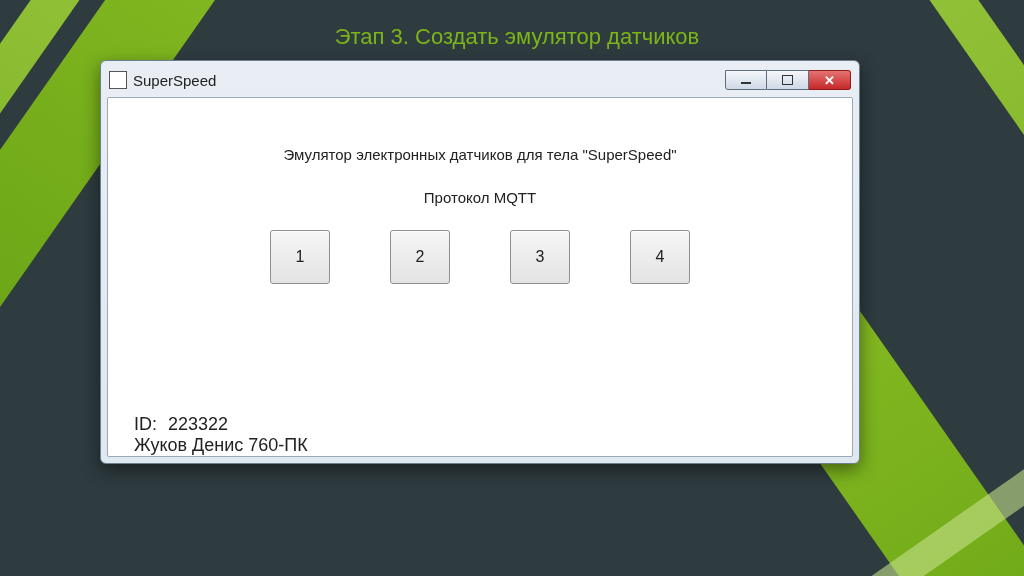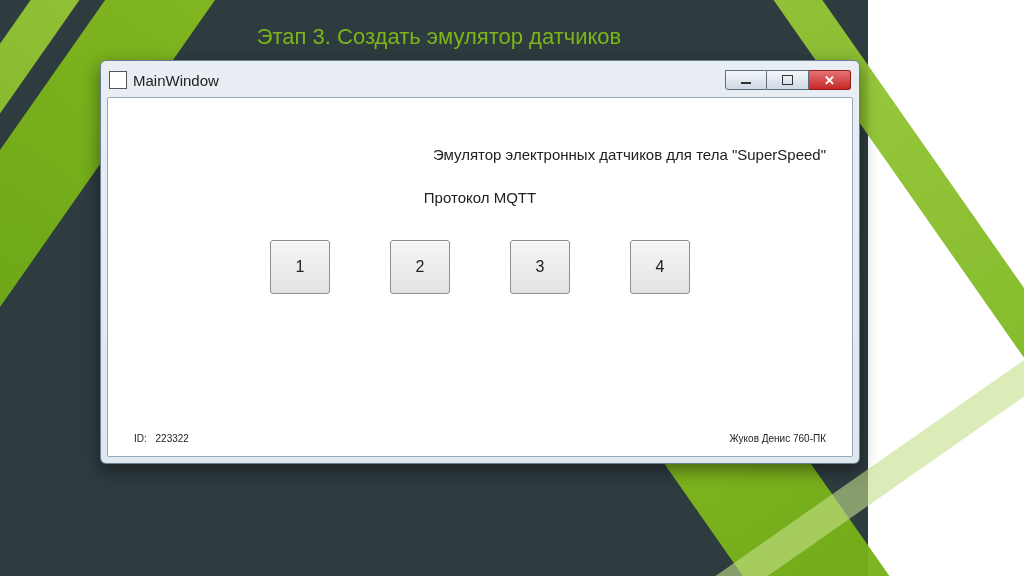--- a/index.html
+++ b/index.html
@@ -6,21 +6,21 @@
     margin: 0;
     padding: 0;
     width: 1024px;
     height: 576px;
     font-family: "Segoe UI", Arial, sans-serif;
     overflow: hidden;
   }
   
   .slide {
     position: relative;
-    width: 868px;
+    width: 1024px;
     height: 576px;
     background: #2e3b3f; 
   }
   
   .stripe {
     position: absolute;
     background: #7cb518;
     opacity: 0.95;
   }
   .stripe.a {
@@ -145,28 +145,28 @@
     border: 1px solid #9aa9b7;
     border-radius: 2px;
     min-height: 360px;
     padding: 28px 26px 16px 26px;
     box-sizing: border-box;
     position: relative;
     font-family: "Segoe UI", Tahoma, sans-serif;
     color: #222;
   }
   .emu-title {
-    text-align: right;
+    text-align: center;
     font-size: 15px;
     margin: 20px 0 6px 0;
   }
   .emu-sub {
     text-align: center;
     font-size: 15px;
-    margin: 26px 0 34px 0;
+    margin: 26px 0 24px 0;
   }
   .btn-row {
     display: flex;
     justify-content: center;
     gap: 60px;
     margin-top: 10px;
   }
   .num-btn {
     width: 58px;
     height: 52px;
@@ -175,25 +175,26 @@
     border-radius: 3px;
     font-size: 16px;
     color: #222;
     display: flex;
     align-items: center;
     justify-content: center;
     box-shadow: inset 0 1px 0 #fff;
   }
   .footer-row {
     position: absolute;
-    left: 26px; right: 26px; bottom: 12px;
+    left: 26px; right: 26px; bottom: 0;
     display: flex;
     justify-content: space-between;
-    font-size: 10px;
-    color: #222;
+    font-size: 18px;
+    color: #222;
+    flex-direction: column;
   }
   .id-label { margin-right: 6px; }
 </style>
 </head>
 <body>
 
 <div class="slide">
 
   <div class="stripe a"></div>
   <div class="stripe b"></div>
@@ -202,21 +203,21 @@
   <div class="stripe e"></div>
 
   <div class="content">
     <h2 class="slide-title">Этап 3. Создать эмулятор датчиков</h2>
 
 
     <div class="win7">
 
       <div class="titlebar">
         <div class="app-icon"></div>
-        <div class="titlebar-text">MainWindow</div>
+        <div class="titlebar-text">SuperSpeed</div>
 
         <div class="win-controls">
           <div class="win-btn">
             <div class="dash"></div>
           </div>
           <div class="win-btn">
             <div class="sq"></div>
           </div>
           <div class="win-btn close">
             <span class="x">✕</span>

